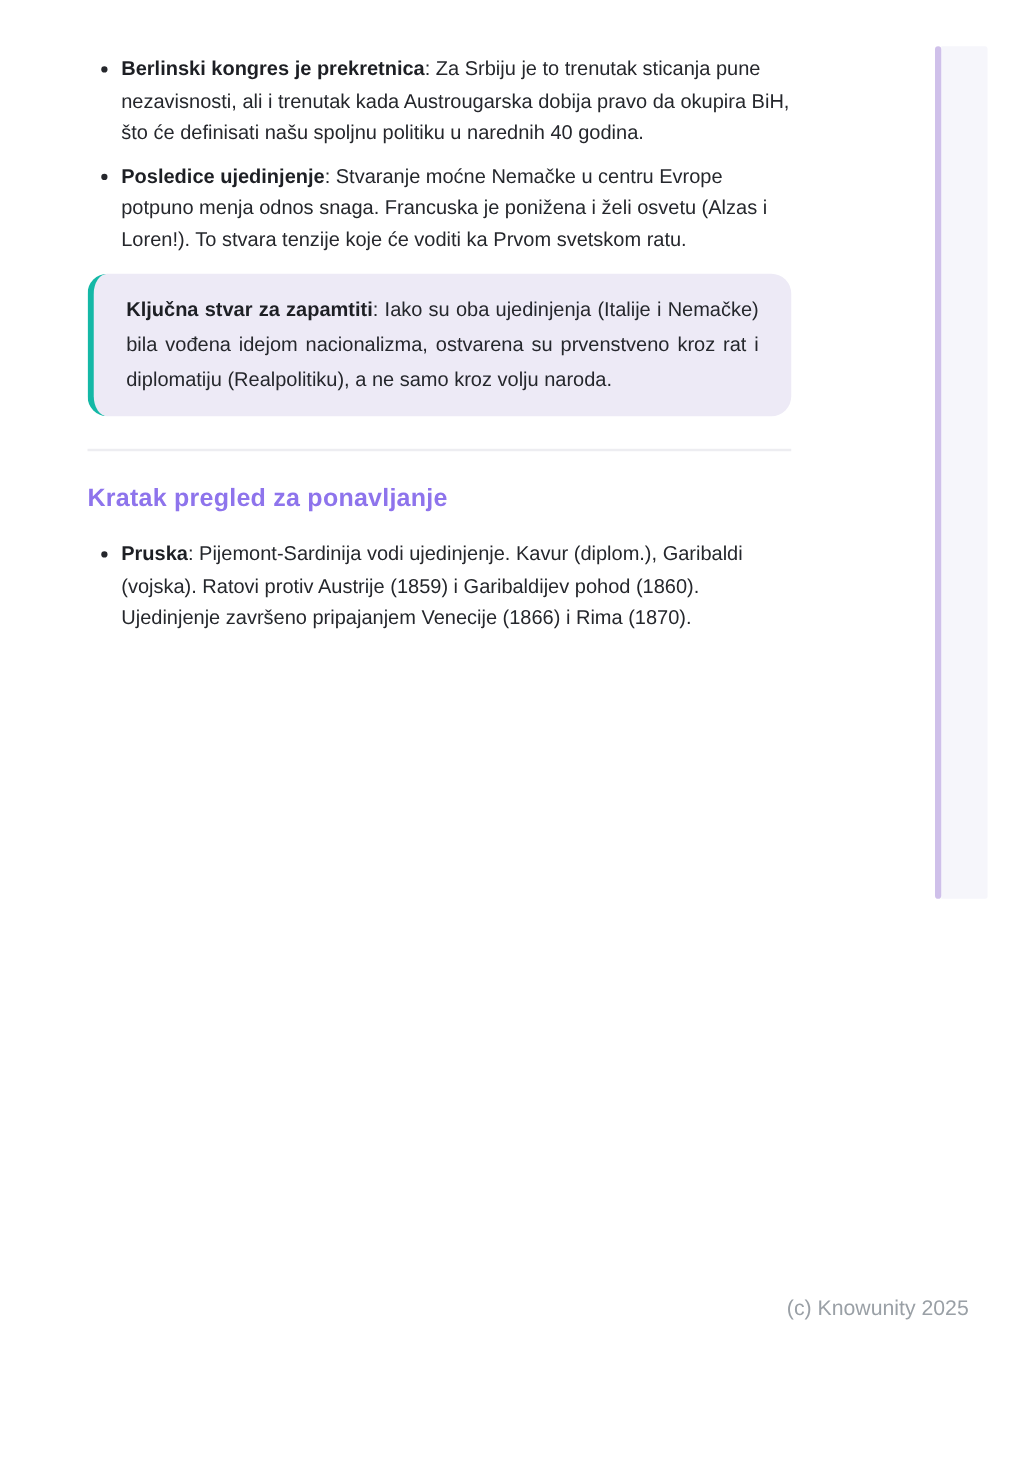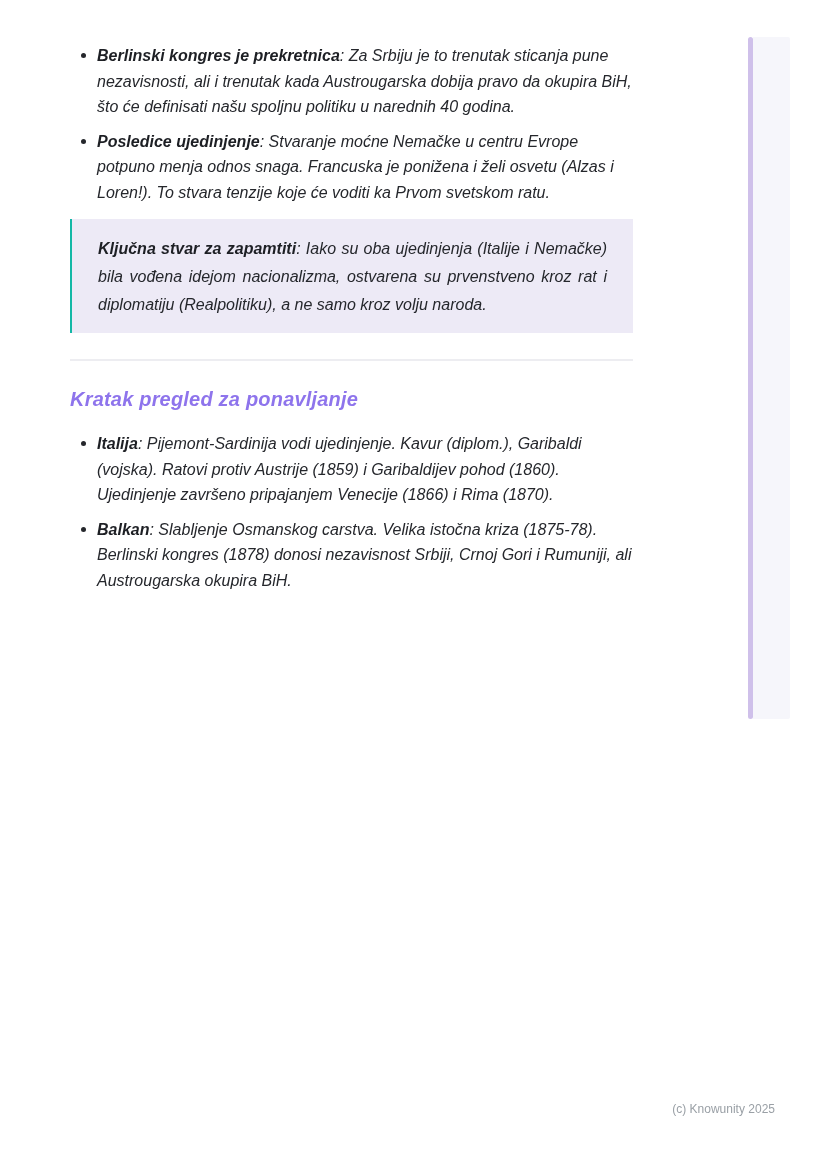--- a/index.html
+++ b/index.html
@@ -9,21 +9,20 @@
     font-family: "Liberation Sans", sans-serif;
     color: #25272c;
     position: relative;
     overflow: hidden;
   }
   .content {
     position: absolute;
     left: 70px; top: 0;
     width: 563px;
     padding-top: 43px;
-    font-style: italic;
   }
   ul.bullets {
     list-style: none;
     margin: 0; padding: 0;
     font-size: 16px;
     line-height: 25.5px;
   }
   ul.bullets li {
     position: relative;
     padding-left: 27px;
@@ -34,22 +33,22 @@
     position: absolute;
     left: 11px; top: 10px;
     width: 5px; height: 5px;
     border-radius: 50%;
     background: #25272c;
   }
   .b { font-weight: 700; color: #1d1f24; }
   .callout {
     margin-top: 14px;
     background: #edeaf6;
-    border-left: 2px solid #14b8a6;
-    border-radius: 0;
+    border-left: 5px solid #14b8a6;
+    border-radius: 16px;
     padding: 16px 26px 14px 26px;
     font-size: 16px;
     line-height: 28px;
     text-align: justify;
   }
   .divider {
     border: none;
     height: 2px;
     background: #ededf1;
     margin: 26px 0 0 0;
@@ -72,22 +71,22 @@
   }
   .side-bar {
     position: absolute;
     left: 748px; top: 37px;
     width: 5px; height: 682px;
     background: #cfc0ea;
     border-radius: 3px;
   }
   .footer {
     position: absolute;
-    top: 1102px; right: 53px;
-    font-size: 12px;
+    top: 1040px; right: 53px;
+    font-size: 17px;
     line-height: 14px;
     color: #9aa0a6;
   }
 </style>
 </head>
 <body>
 
 <div class="content">
 
   <ul class="bullets">
@@ -105,25 +104,21 @@
     <span class="b">Ključna stvar za zapamtiti</span><span>: </span><span>Iako su oba ujedinjenja (Italije i Nemačke) bila vođena idejom nacionalizma, ostvarena su prvenstveno kroz rat i diplomatiju (Realpolitiku), a ne samo kroz volju naroda.</span>
   </div>
 
   <hr class="divider">
 
   <h2 class="heading">Kratak pregled za ponavljanje</h2>
 
   <ul class="bullets review">
     <li>
       <span class="dot"></span>
-      <span class="b">Italija</span><span>: </span><span>Pijemont-Sardinija vodi ujedinjenje. Kavur (diplom.), Garibaldi (vojska). Ratovi protiv Austrije (1859) i Garibaldijev pohod (1860). Ujedinjenje završeno pripajanjem Venecije (1866) i Rima (1870).</span>
-    </li>
-    <li>
-      <span class="dot"></span>
-      <span class="b">Balkan</span><span>: </span><span>Slabljenje Osmanskog carstva. Velika istočna kriza (1875-78). Berlinski kongres (1878) donosi nezavisnost Srbiji, Crnoj Gori i Rumuniji, ali Austrougarska okupira BiH.</span>
+      <span class="b">Pruska</span><span>: </span><span>Pijemont-Sardinija vodi ujedinjenje. Kavur (diplom.), Garibaldi (vojska). Ratovi protiv Austrije (1859) i Garibaldijev pohod (1860). Ujedinjenje završeno pripajanjem Venecije (1866) i Rima (1870).</span>
     </li>
   </ul>
 
 </div>
 
 <div class="side-panel"></div>
 <div class="side-bar"></div>
 
 <div class="footer">(c) Knowunity 2025</div>
 

